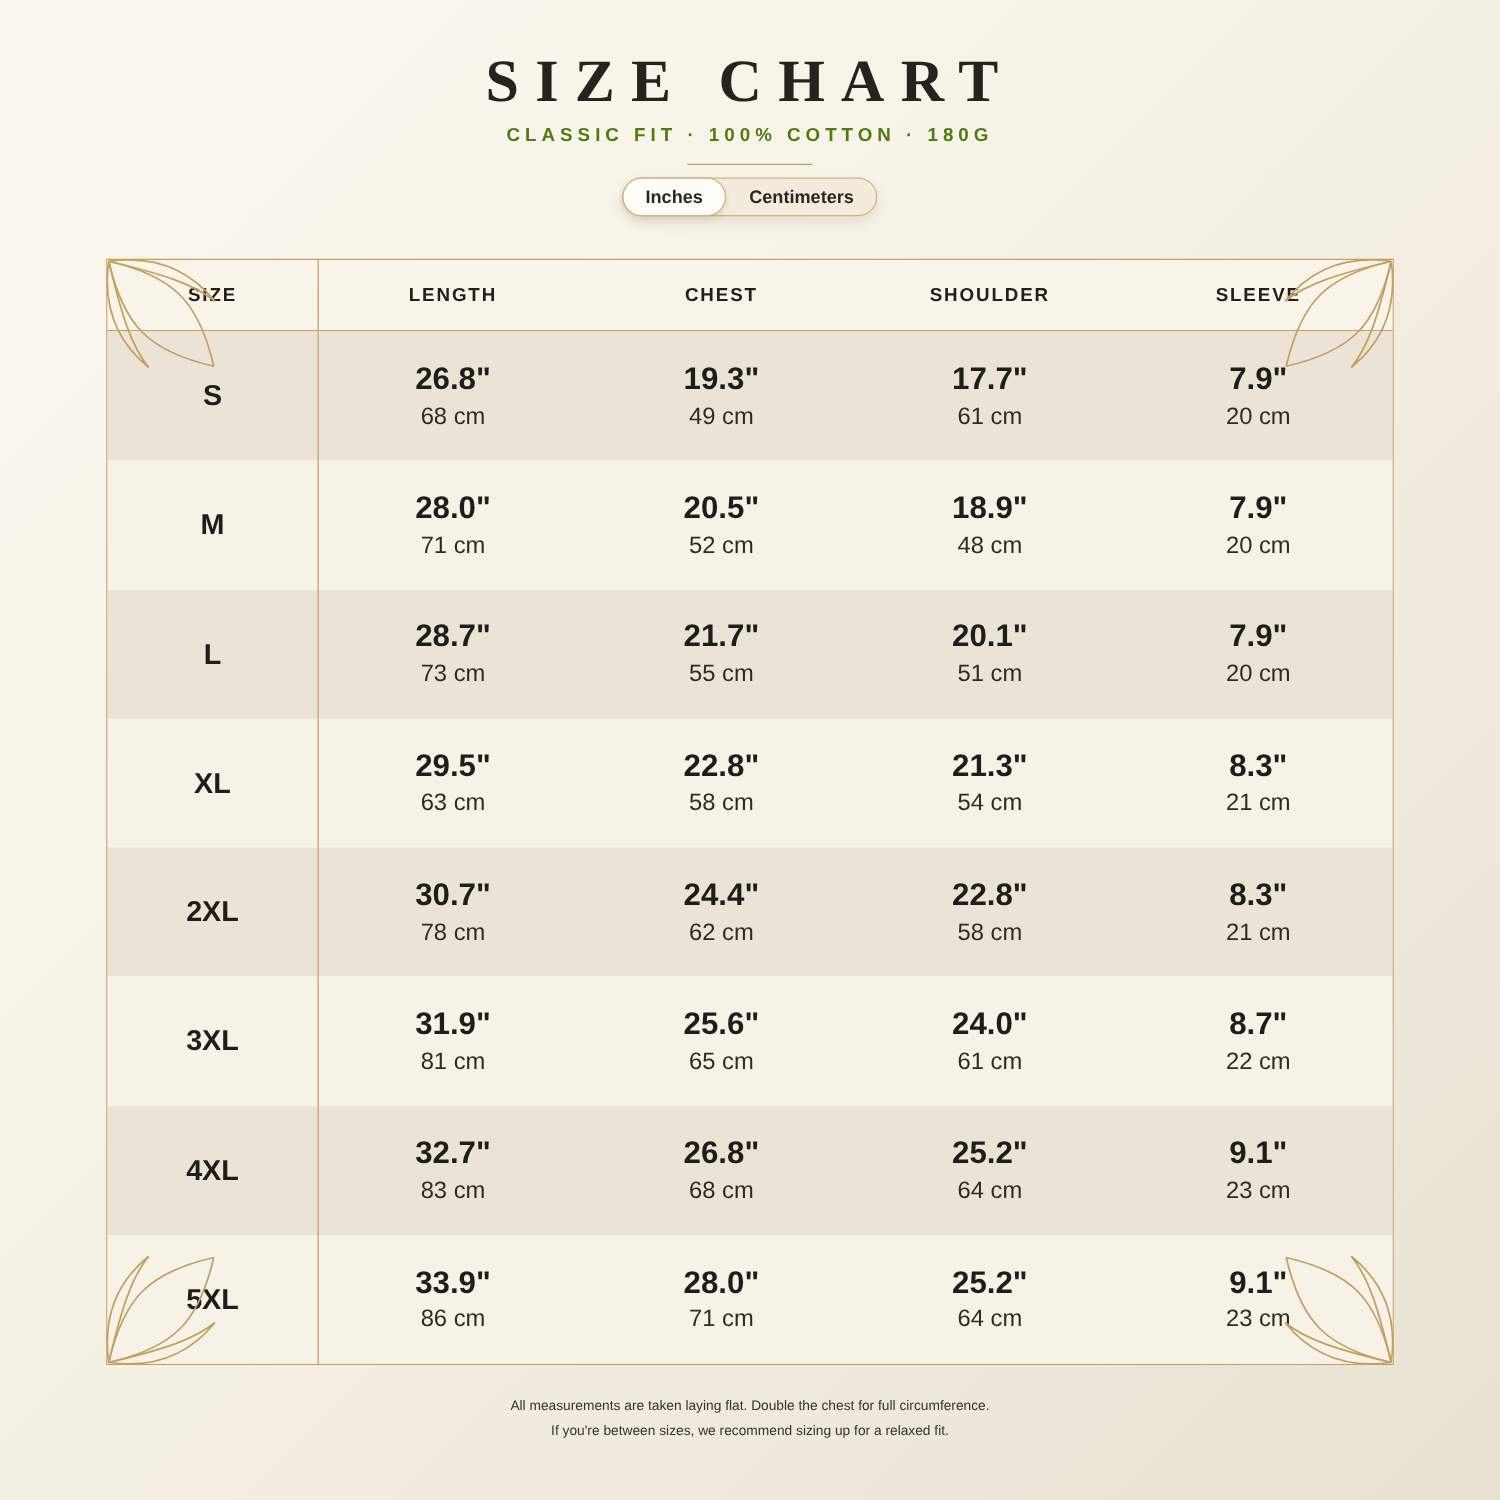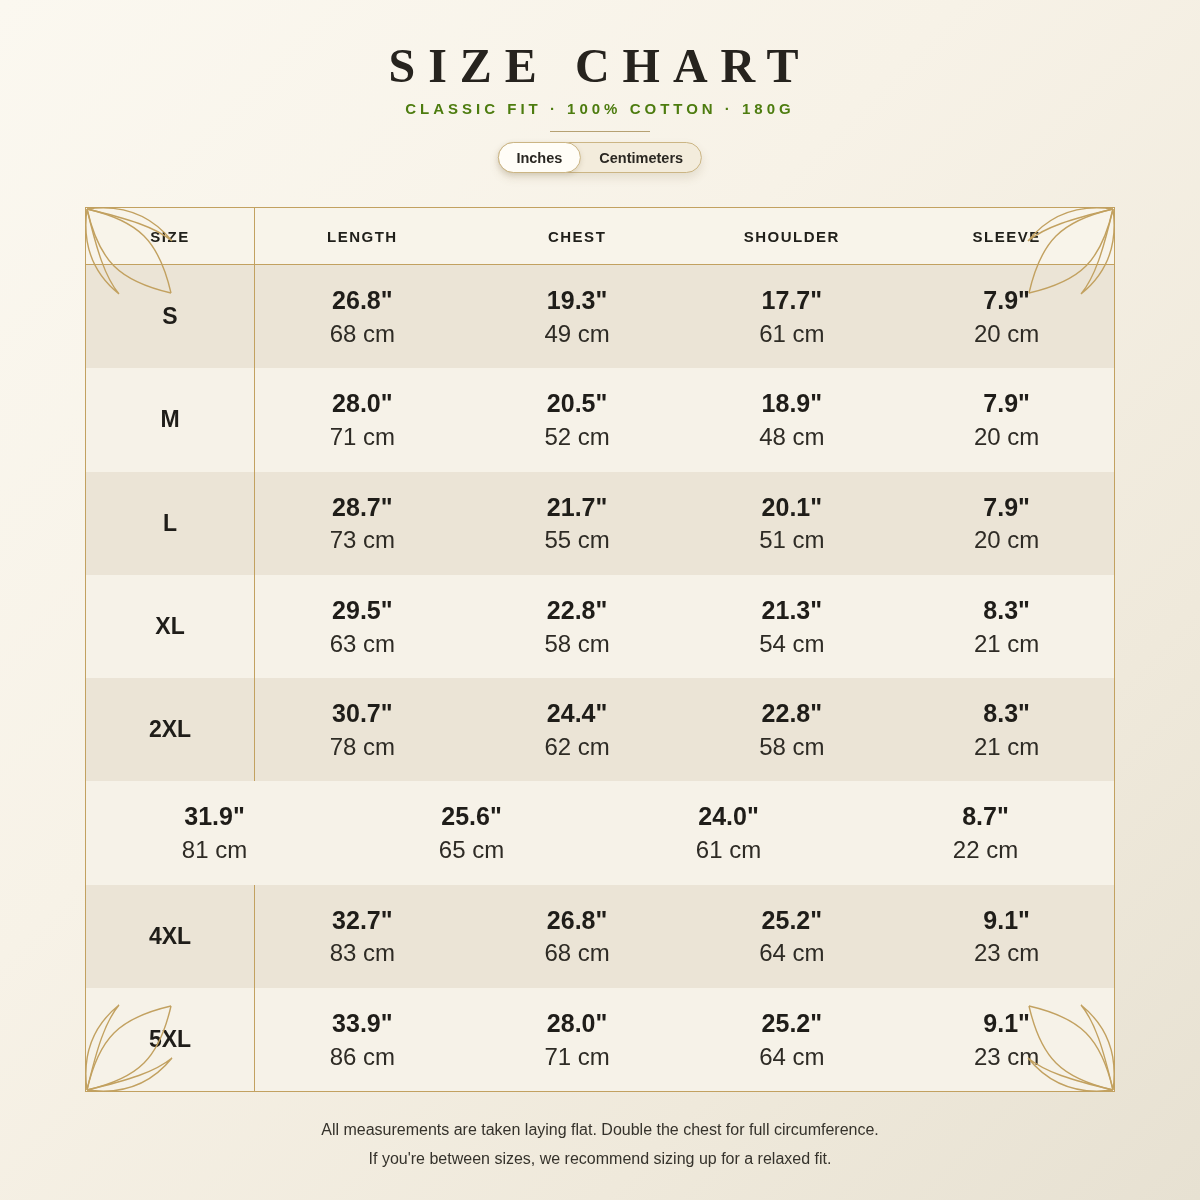--- a/index.html
+++ b/index.html
@@ -66,34 +66,34 @@
   .row.light{background:#f6f2e8;}
   .size-cell{
     flex:0 0 168px;border-right:1px solid #c2a160;
     display:flex;align-items:center;justify-content:center;
     font-size:23px;font-weight:700;color:#1f1d19;
   }
   .val-cell{
     flex:1 1 0;display:flex;flex-direction:column;align-items:center;justify-content:center;
   }
   .val-in{font-size:25px;font-weight:700;color:#1f1d19;line-height:1.15;}
-  .val-cm{font-size:24px;font-weight:400;color:#2e2b25;margin-top:6px;line-height:1.1;}
+  .val-cm{font-size:19px;font-weight:400;color:#2e2b25;margin-top:6px;line-height:1.1;}
 
   
   .orn{position:absolute;width:88px;height:88px;pointer-events:none;}
   .orn svg{display:block;width:88px;height:88px;}
   .orn.tl{left:-1px;top:-1px;}
   .orn.tr{right:-1px;top:-1px;transform:scaleX(-1);}
   .orn.bl{left:-1px;bottom:-1px;transform:scaleY(-1);}
   .orn.br{right:-1px;bottom:-1px;transform:scale(-1,-1);}
 
   
   .footer{
     position:absolute;top:1116px;left:0;width:100%;text-align:center;
-    font-size:16px;color:#35322b;line-height:1.8;
+    font-size:11px;color:#35322b;line-height:1.8;
   }
 </style>
 </head>
 <body>
 
 <div class="page">
 
   <div class="title">SIZE CHART</div>
   <div class="subtitle">CLASSIC FIT · 100% COTTON · 180G</div>
   <div class="divider"></div>
@@ -201,20 +201,21 @@
           <div class="val-cell">
             <div class="val-in">22.8"</div>
             <div class="val-cm">58 cm</div>
           </div>
           <div class="val-cell">
             <div class="val-in">8.3"</div>
             <div class="val-cm">21 cm</div>
           </div>
         </div>
         <div class="row light">
+    <div class="size-cell">3XL</div>
   <div class="val-cell">
             <div class="val-in">31.9"</div>
             <div class="val-cm">81 cm</div>
           </div>
           <div class="val-cell">
             <div class="val-in">25.6"</div>
             <div class="val-cm">65 cm</div>
           </div>
           <div class="val-cell">
             <div class="val-in">24.0"</div>

